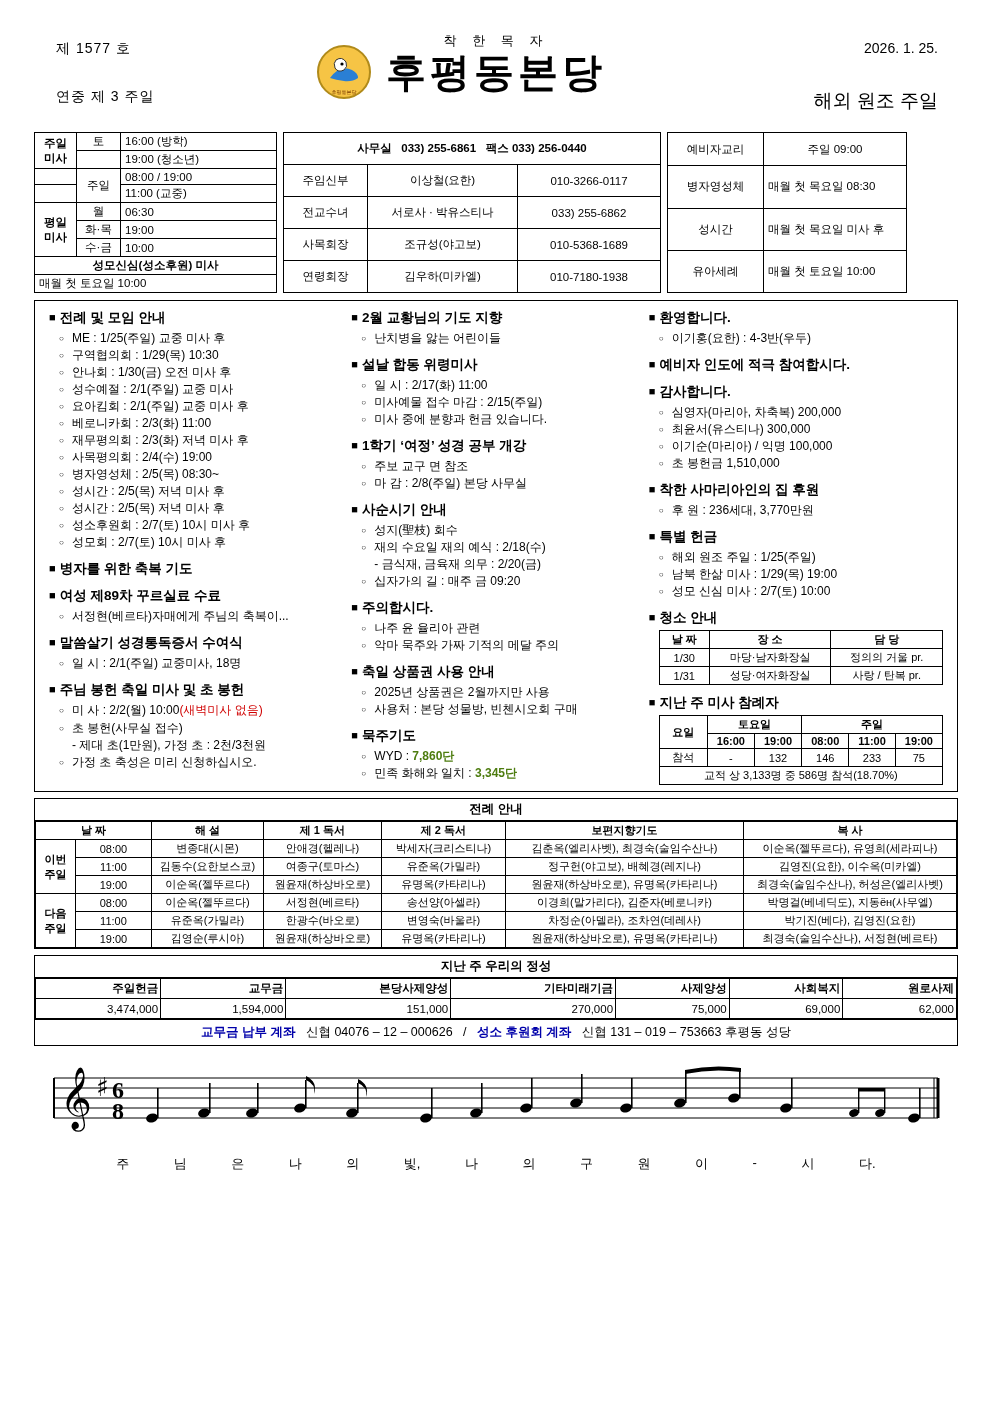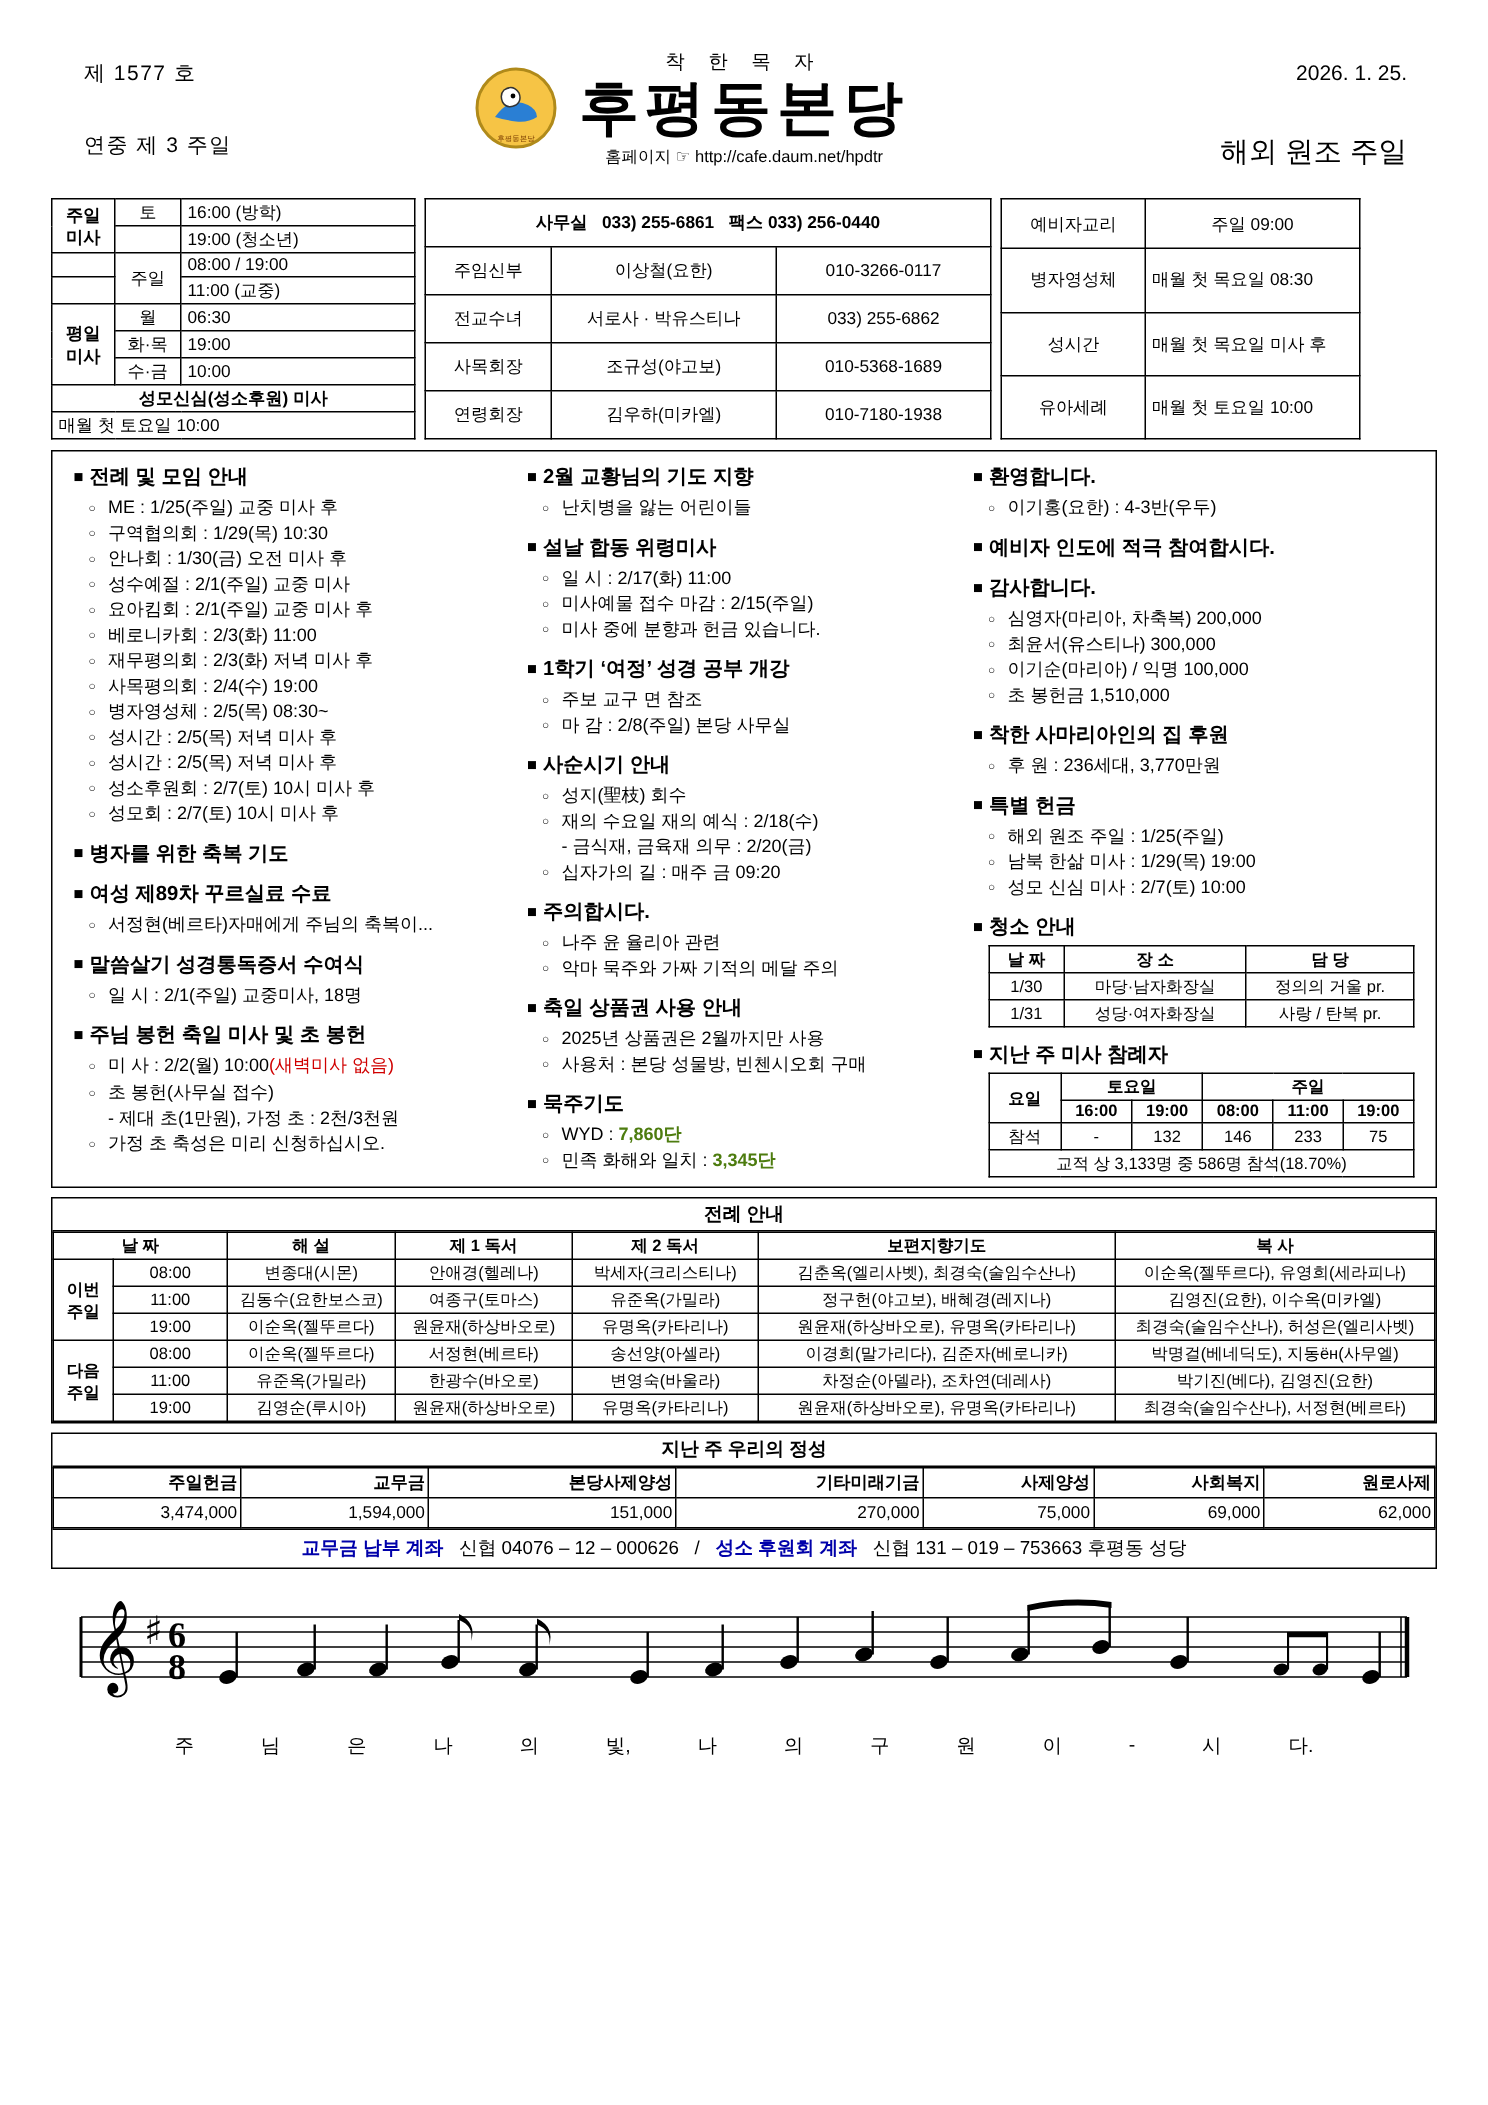--- a/index.html
+++ b/index.html
@@ -107,24 +107,20 @@
         <path d="M14 34 q10 -14 22 -8 q6 3 6 8 q-6 4 -14 3 q-8 -1 -14 -3z" fill="#2a7fd4"></path>
         <path d="M20 16 q6 -4 10 2 q2 5 -2 8 q-6 3 -9 -2 q-2 -5 1 -8z" fill="#ffffff" stroke="#333" stroke-width="1"></path>
         <circle cx="26" cy="20" r="1.6" fill="#000"></circle>
         <text x="28" y="50" font-size="5" text-anchor="middle" fill="#7a3c00">후평동본당</text>
       </svg>
     </div>
 
     <div class="mast-center">
       <div class="mast-sub">착 한 목 자</div>
       <div class="mast-title">후평동본당</div>
-      <div class="mast-home">
-        <span>홈페이지 ☞</span>
-        <a href="#">http://cafe.daum.net/hpdtr</a>
-      </div>
     </div>
   </div>
 
   <div class="inforow">
 
     <table class="tb t-left">
       <tbody>
           <tr>
         <td class="c b" rowspan="2" style="width:42px;">주일<br>미사</td>
         <td class="c" style="width:44px;">토</td>

